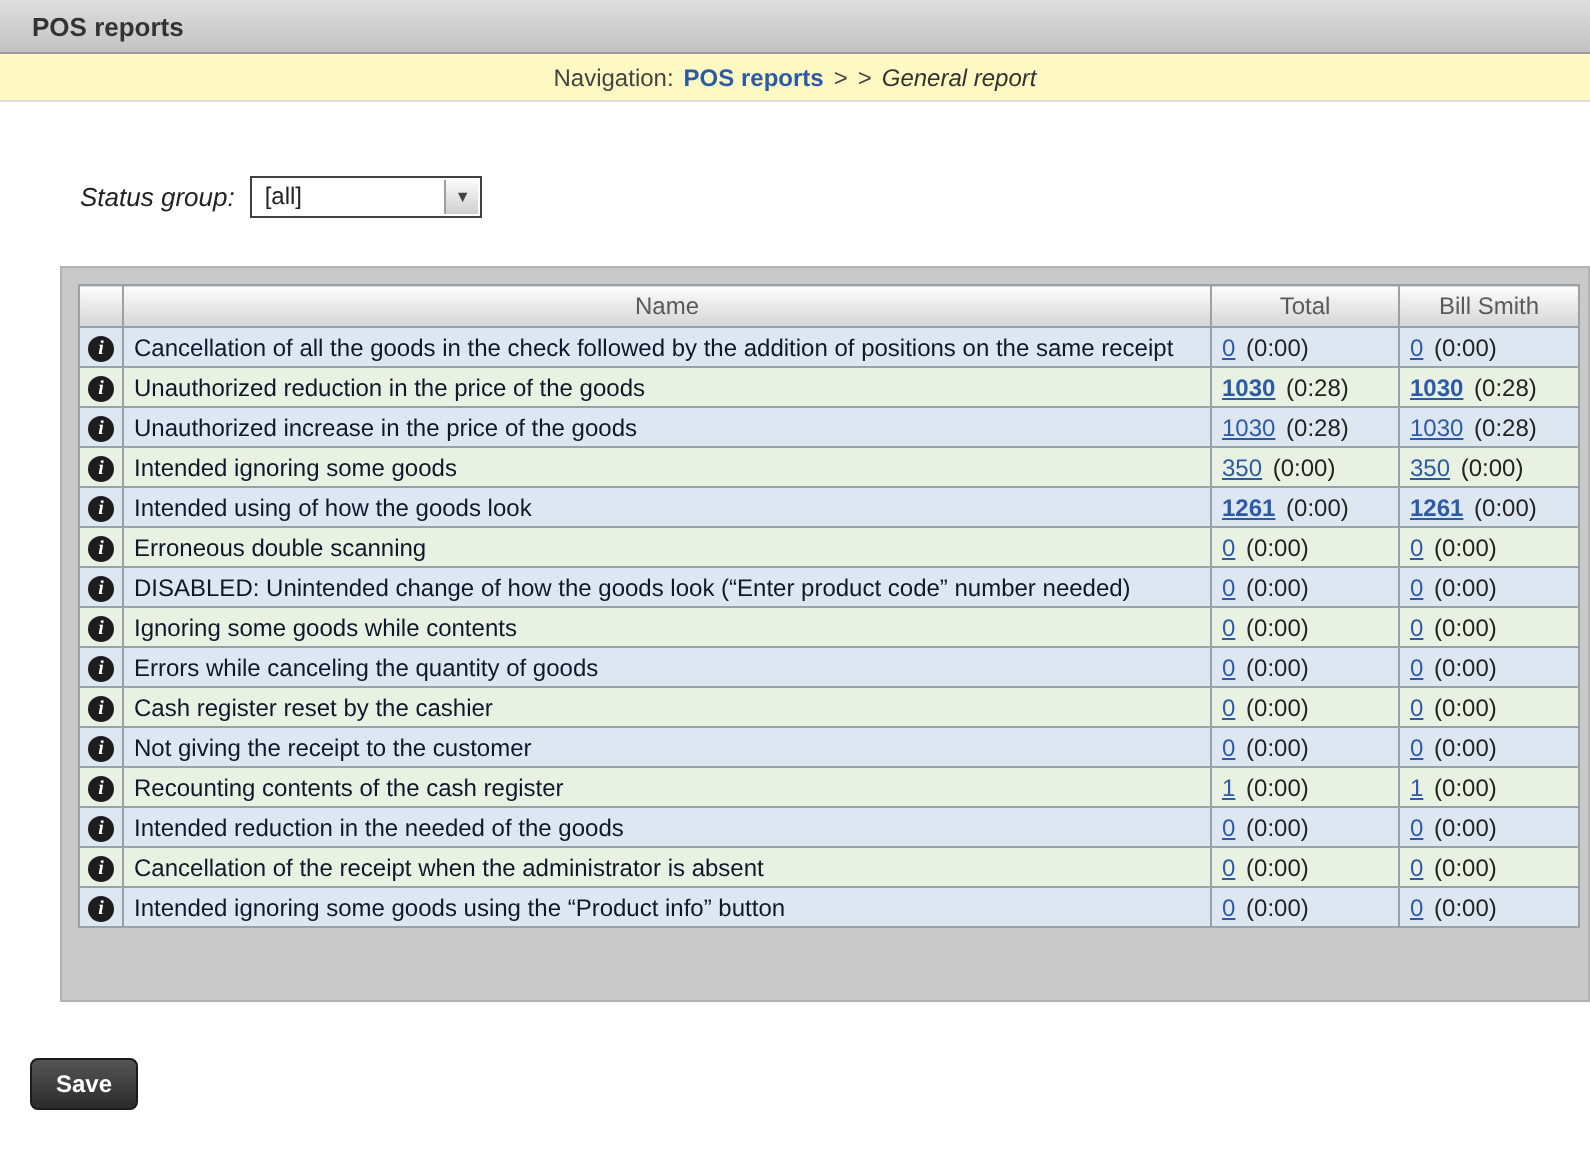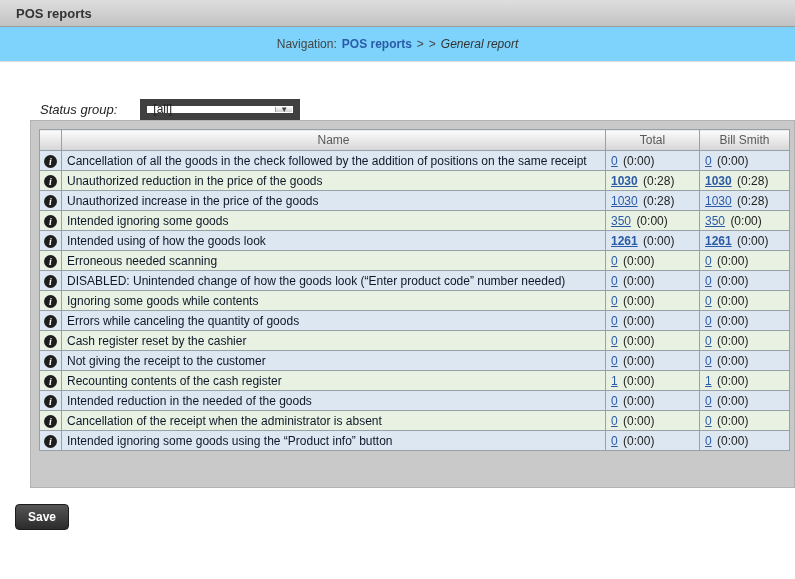--- a/index.html
+++ b/index.html
@@ -15,52 +15,52 @@
     height:27px;
     background:linear-gradient(#dedede,#c2c2c2);
     border-bottom:1px solid #9b9b9b;
     display:flex; align-items:center;
     padding-left:16px;
     font-weight:bold; font-size:13px; color:#333;
   }
 
   
   .navbar {
-    height:35px;
-    background:#7dd3fc;
+    height:24px;
+    background:#fef9c3;
     border-bottom:1px solid #ddd;
     display:flex; align-items:center; justify-content:center;
     gap:5px; font-size:12px; color:#444;
   }
   .navbar a { color:#2b5ba8; font-weight:bold; text-decoration:none; cursor:pointer; }
   .navbar .crumb-current { color:#333;font-style:italic; }
 
   
   .filter-row {
     margin:36px 0 0 40px;
     display:flex; align-items:center; height:22px;
   }
   .filter-label { color:#222; font-size:13px;font-style:italic; }
   .dropdown {
-    margin-left:23px; width:160px; height:21px;
-    background:#fff; border:7px solid #404040;
+    margin-left:8px; width:116px; height:21px;
+    background:#fff; border:1px solid #404040;
     position:relative; display:flex; align-items:center;
     padding-left:6px; cursor:pointer; font-size:12px;
   }
   .dropdown .arrow-btn {
     position:absolute; top:1px; right:1px; bottom:1px; width:17px;
     background:linear-gradient(#fafafa,#cfcfcf);
     border-left:1px solid #9aa0a6;
     display:flex; align-items:center; justify-content:center;
     font-size:8px; color:#444;
   }
 
   
   .panel {
-    margin:0 0 0 30px;
+    margin:24px 0 0 30px;
     width:765px;
     background:#c9c9c9;
     border:1px solid #b3b3b3;
     padding:8px 4px 36px 8px;
   }
   table.report {
     border-collapse:collapse; width:100%;
     background:#fff; font-size:12px;
   }
   .report th, .report td {
@@ -87,21 +87,21 @@
   }
   td.name-cell { color:#0f172a; white-space:nowrap; overflow:hidden; }
   td.num-cell { white-space:nowrap; }
   td.num-cell a {
     color:#2b5ba8; text-decoration:underline; cursor:pointer;
   }
   td.num-cell a.bold { font-weight:bold; }
   td.num-cell .time { color:#222; margin-left:2px; }
 
   
-  .footer { margin:16px 0 0 15px; }
+  .footer { margin:28px 0 0 15px; }
   .save-btn {
     display:inline-block;
     background:linear-gradient(#555, #2b2b2b);
     color:#fff; font-weight:bold; font-size:12px;
     border:1px solid #1c1c1c; border-radius:4px;
     padding:5px 12px; cursor:pointer;
     font-family:"Liberation Sans", sans-serif;
   }
 </style>
 </head>
@@ -169,21 +169,21 @@
           <td class="num-cell"><a>350</a> <span class="time">(0:00)</span></td>
         </tr>
         <tr class="row-a">
           <td class="icon-cell"><span class="info-icon">i</span></td>
           <td class="name-cell">Intended using of how the goods look</td>
           <td class="num-cell"><a class="bold">1261</a> <span class="time">(0:00)</span></td>
           <td class="num-cell"><a class="bold">1261</a> <span class="time">(0:00)</span></td>
         </tr>
         <tr class="row-b">
           <td class="icon-cell"><span class="info-icon">i</span></td>
-          <td class="name-cell">Erroneous needed scanning</td>
+          <td class="name-cell">Erroneous double scanning</td>
           <td class="num-cell"><a>0</a> <span class="time">(0:00)</span></td>
           <td class="num-cell"><a>0</a> <span class="time">(0:00)</span></td>
         </tr>
         <tr class="row-a">
           <td class="icon-cell"><span class="info-icon">i</span></td>
           <td class="name-cell">DISABLED: Unintended change of how the goods look (“Enter product code” number needed)</td>
           <td class="num-cell"><a>0</a> <span class="time">(0:00)</span></td>
           <td class="num-cell"><a>0</a> <span class="time">(0:00)</span></td>
         </tr>
         <tr class="row-b">

